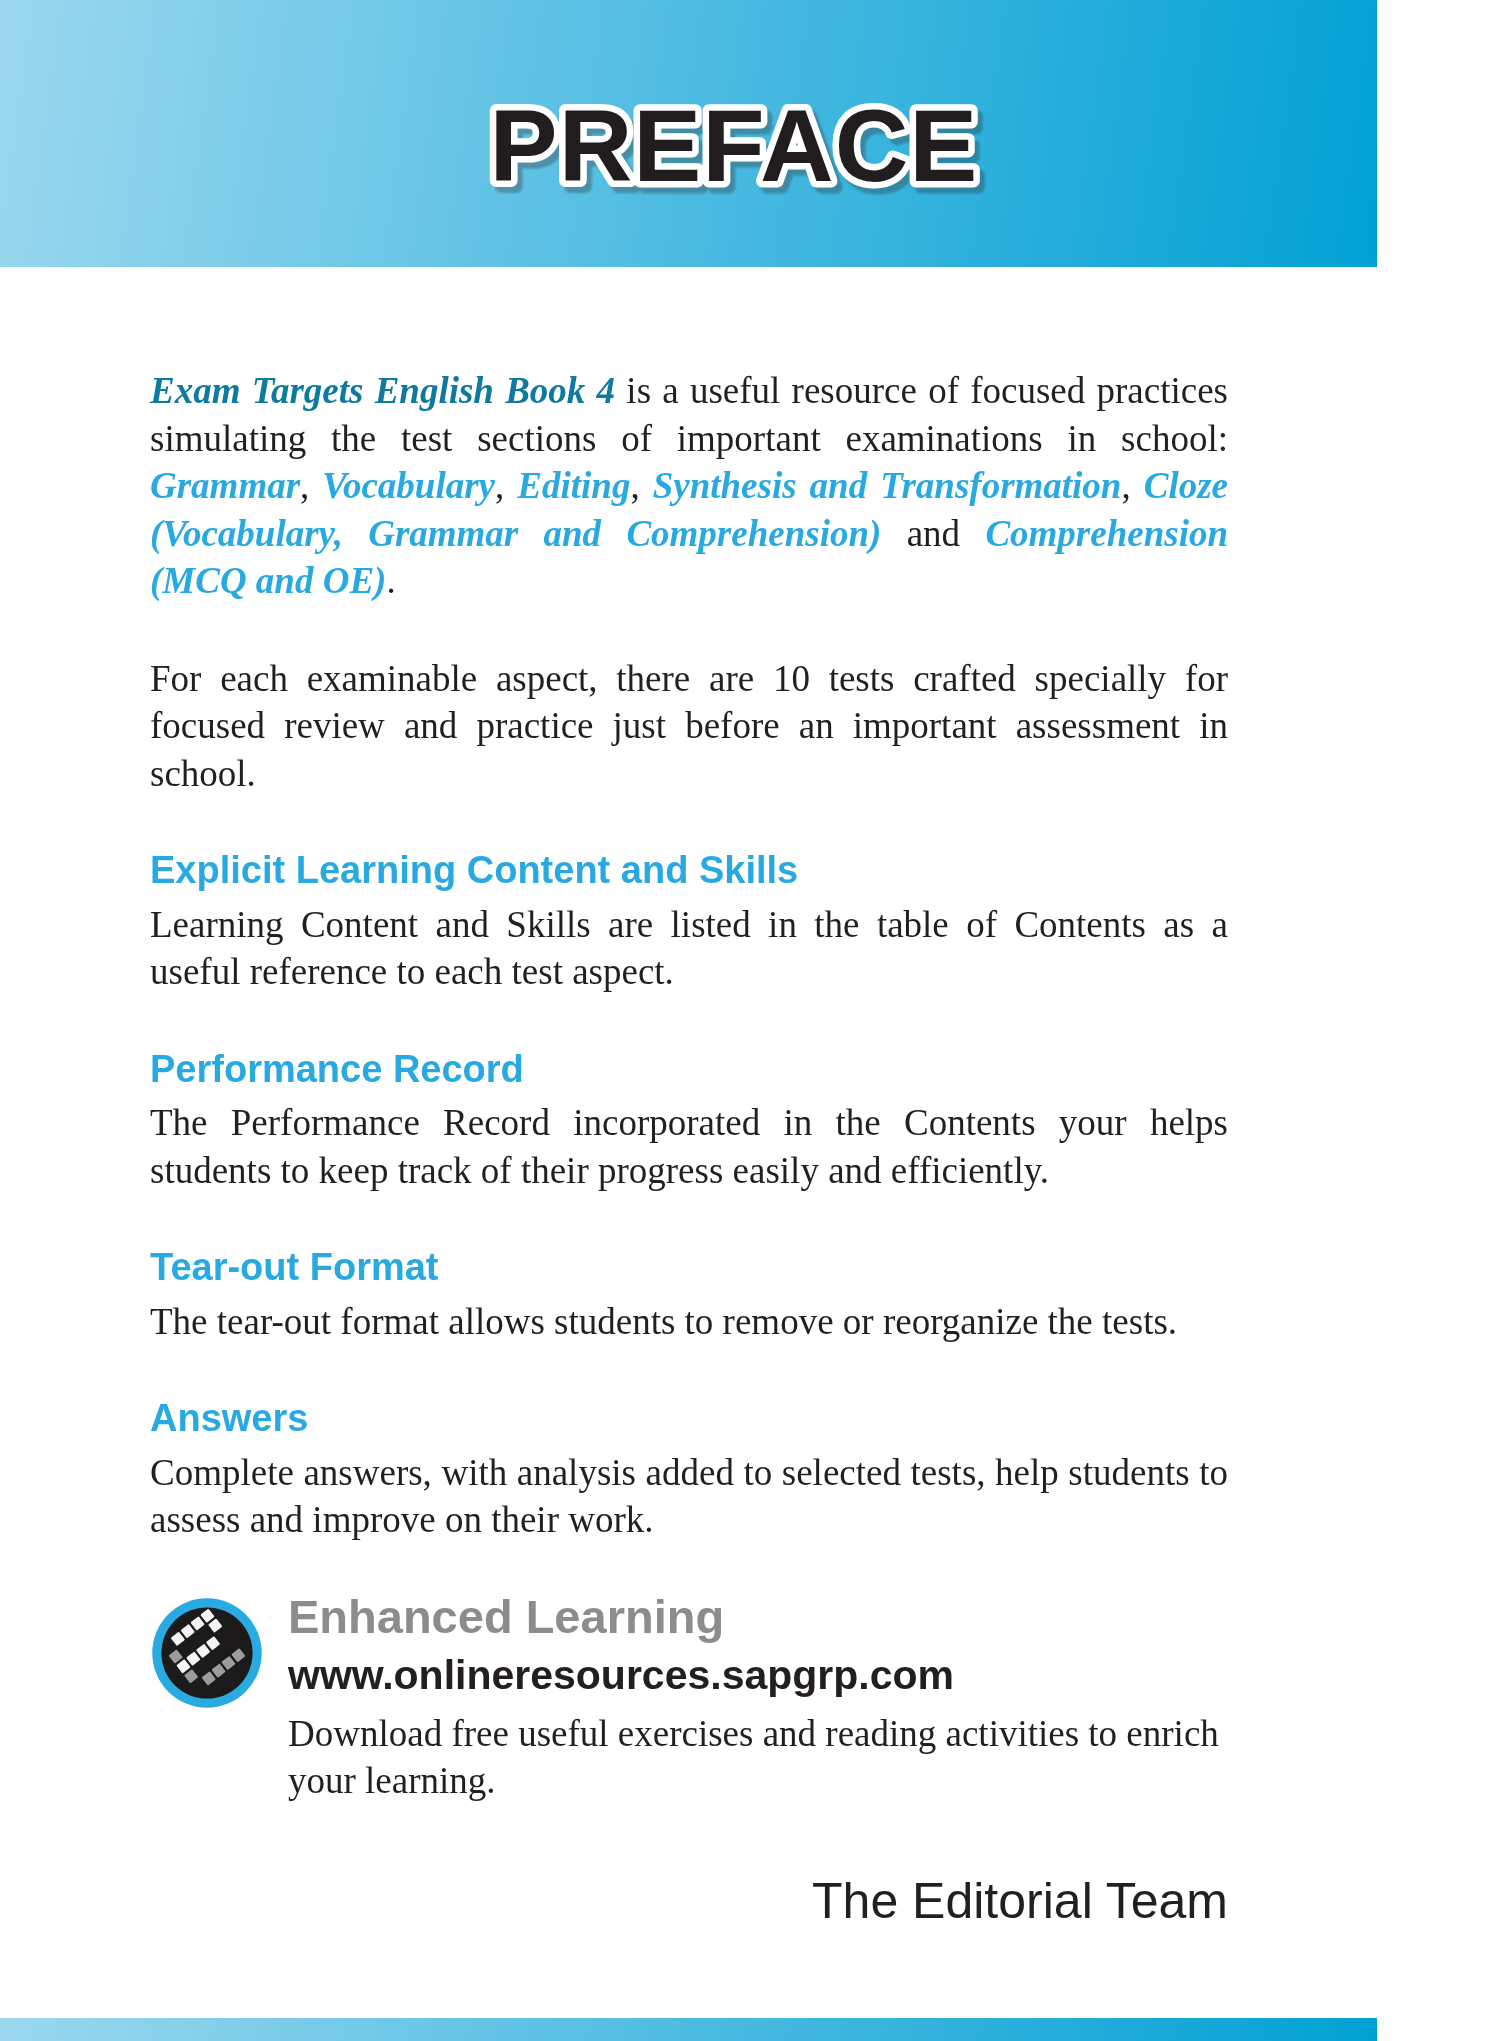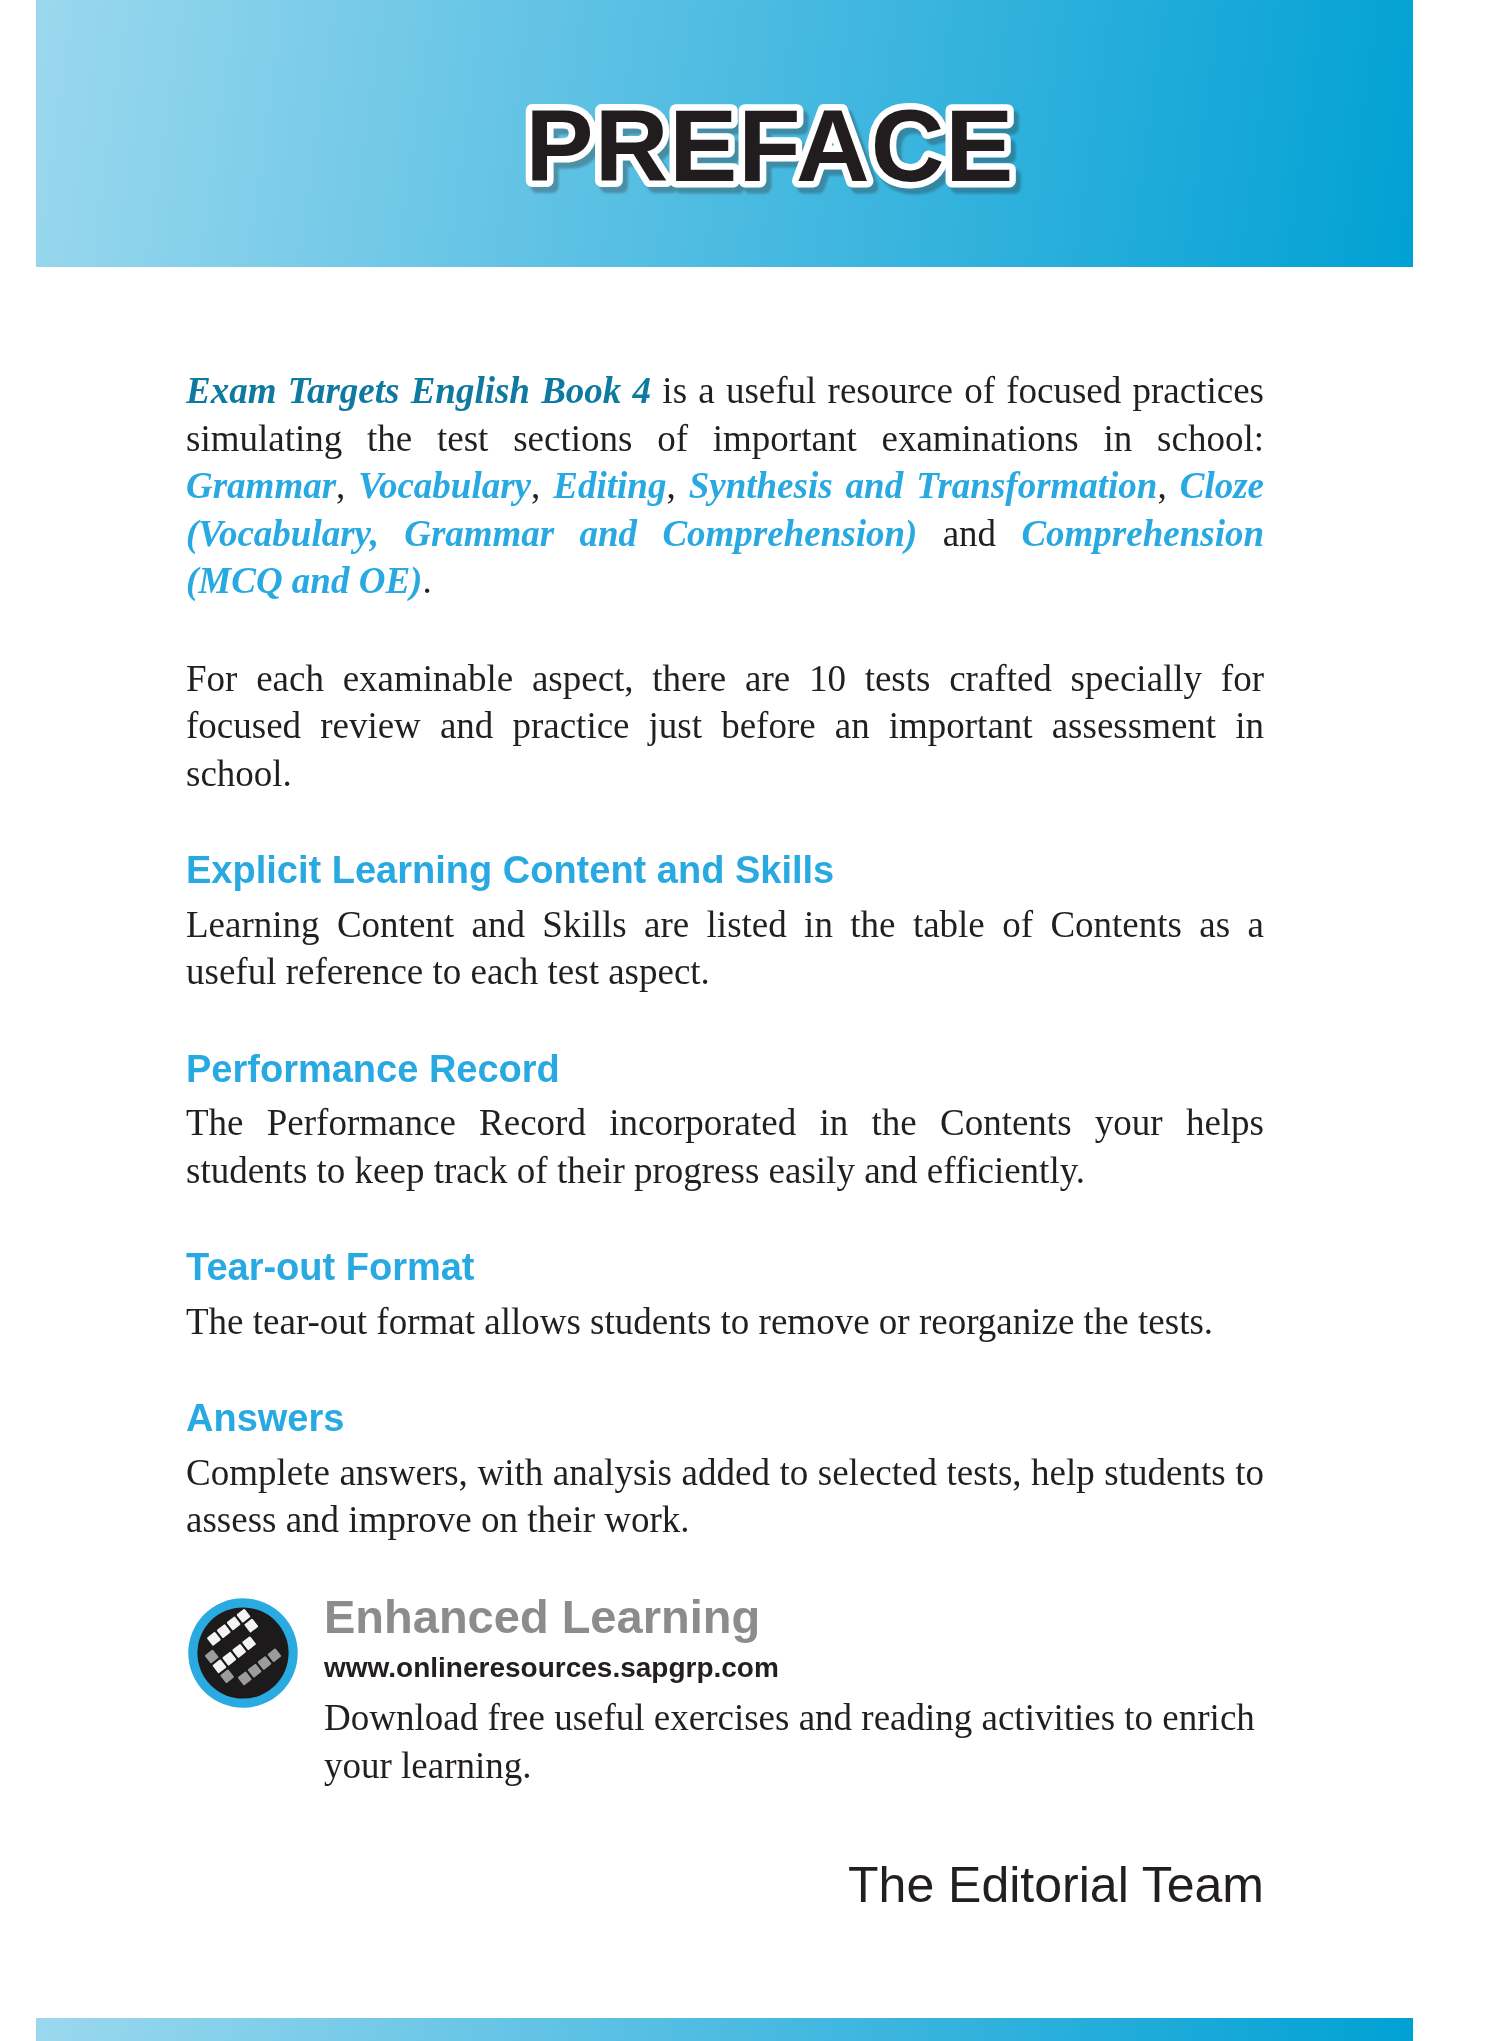--- a/index.html
+++ b/index.html
@@ -1,17 +1,17 @@
 <!DOCTYPE html>
 <html style="--accent: #29a9e1; --book-title: #0e7aa0; --body-text: #231f20; --muted-heading: #8a8c8e; --banner-start: #9bd8ee; --banner-end: #01a1d4; --icon-ring: #29abe2;"><head>
 <meta charset="utf-8">
 <style>
   html,body{margin:0;padding:0;background:#ffffff;}
   body{font-family:"Liberation Sans","DejaVu Sans",sans-serif;}
-  .page{position:relative;width:1377px;height:2041px;background:#fff;overflow:hidden;margin-left:36px;}
+  .page{position:relative;width:1377px;height:2041px;background:#fff;overflow:hidden;}
 
   
   .band{height:267px;background:linear-gradient(98deg,#9bd8ee 0%,#55bee3 45%,#01a1d4 100%);
         display:flex;align-items:center;justify-content:center;}
   .preface-svg{transform:translateX(45px);margin-top:14px;
         filter:drop-shadow(5px 6px 1px rgba(45,45,45,0.33));}
   .preface-svg text{font-family:"Liberation Sans","DejaVu Sans",sans-serif;font-weight:bold;
         font-size:102px;letter-spacing:1px;fill:#211d1e;stroke:#ffffff;stroke-width:13px;
         paint-order:stroke;stroke-linejoin:round;}
 
@@ -25,21 +25,21 @@
 
   .sec{margin-top:50px;}
   .sec h2{margin:0 0 6px 0;font-size:38px;line-height:1.25;font-weight:bold;
         color:var(--accent,#29a9e1);}
   .sec p{text-align:justify;}
 
   
   .enhanced{margin-top:48px;display:flex;gap:24px;align-items:flex-start;}
   .logo{flex:none;width:114px;height:114px;margin-top:4px;}
   .enh-title{color:var(--muted-heading,#8a8c8e);font-size:47px;font-weight:bold;line-height:1.08;}
-  .enh-url{font-weight:bold;font-size:28px;margin-top:8px;line-height:1.2;}
+  .enh-url{font-weight:bold;font-size:41px;margin-top:8px;line-height:1.2;}
   .enh-body{margin-top:10px;max-width:1095px;}
 
   .signoff{margin-top:64px;text-align:right;font-weight:normal;font-size:50px;}
 
   
   .band-bottom{position:absolute;left:0;right:0;bottom:0;height:23px;
         background:linear-gradient(98deg,#9bd8ee 0%,#55bee3 45%,#01a1d4 100%);}
 </style>
 </head>
 <body>

